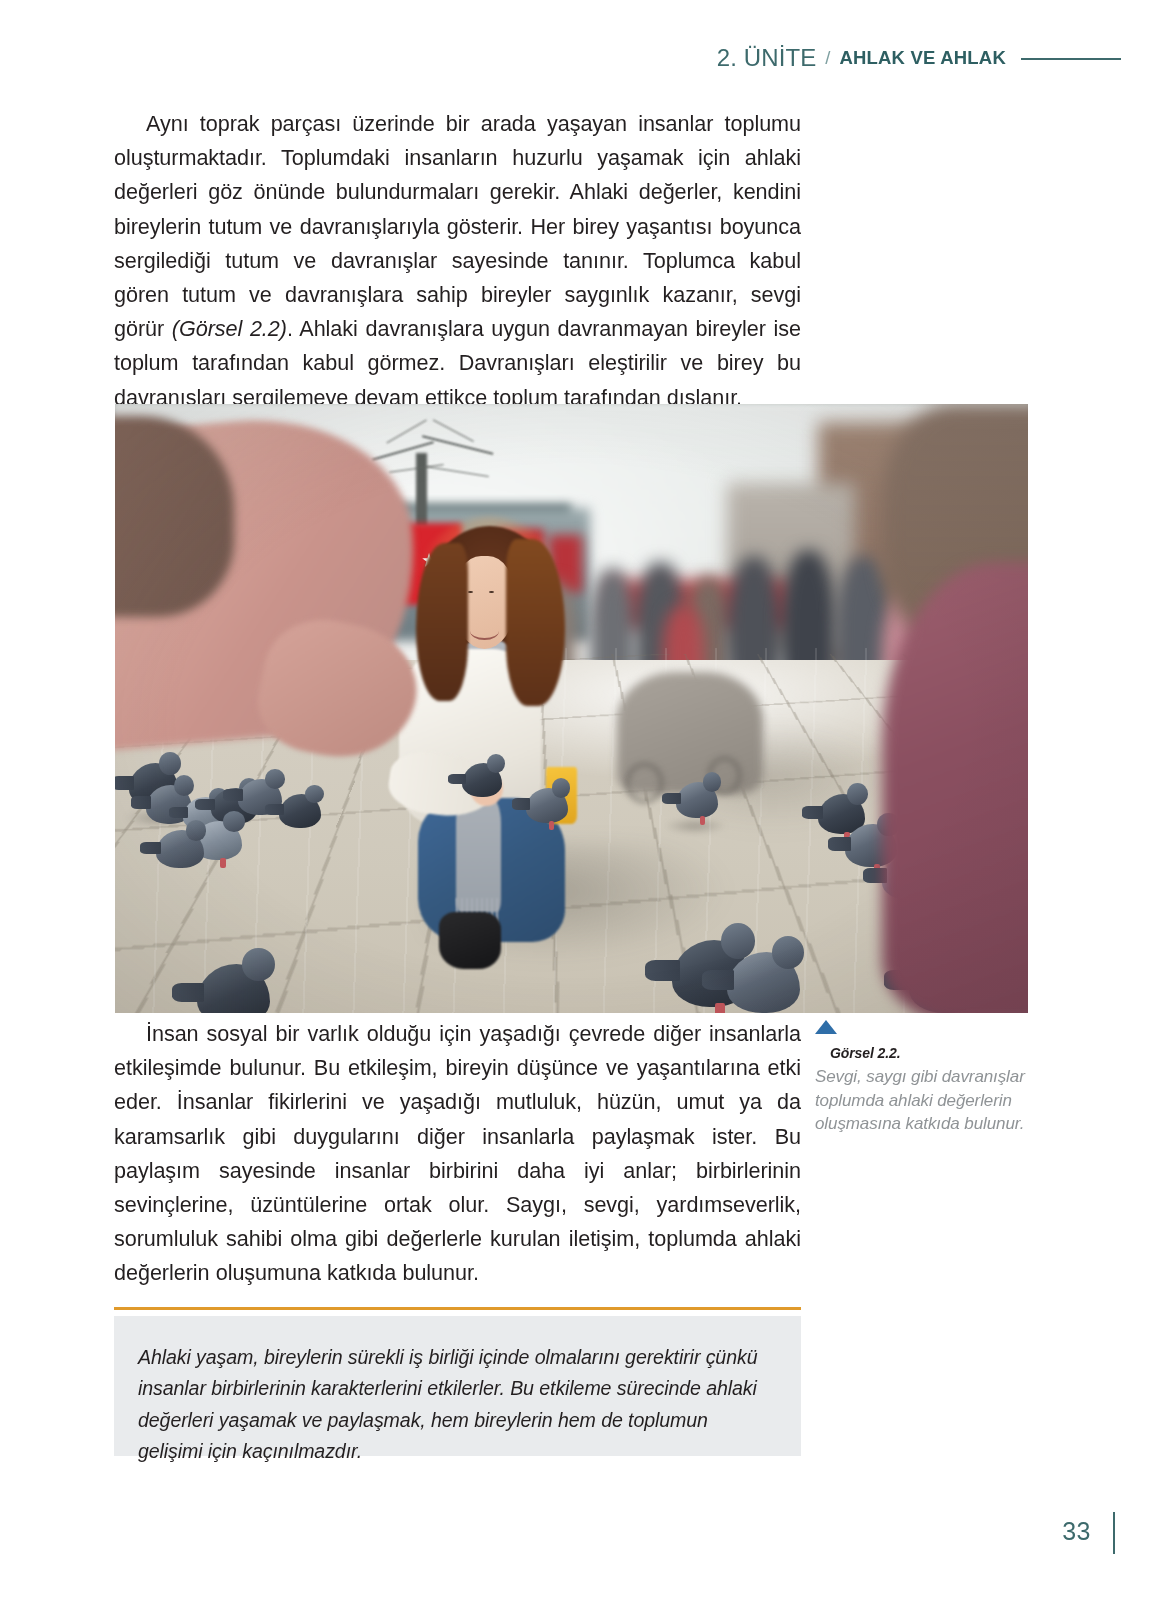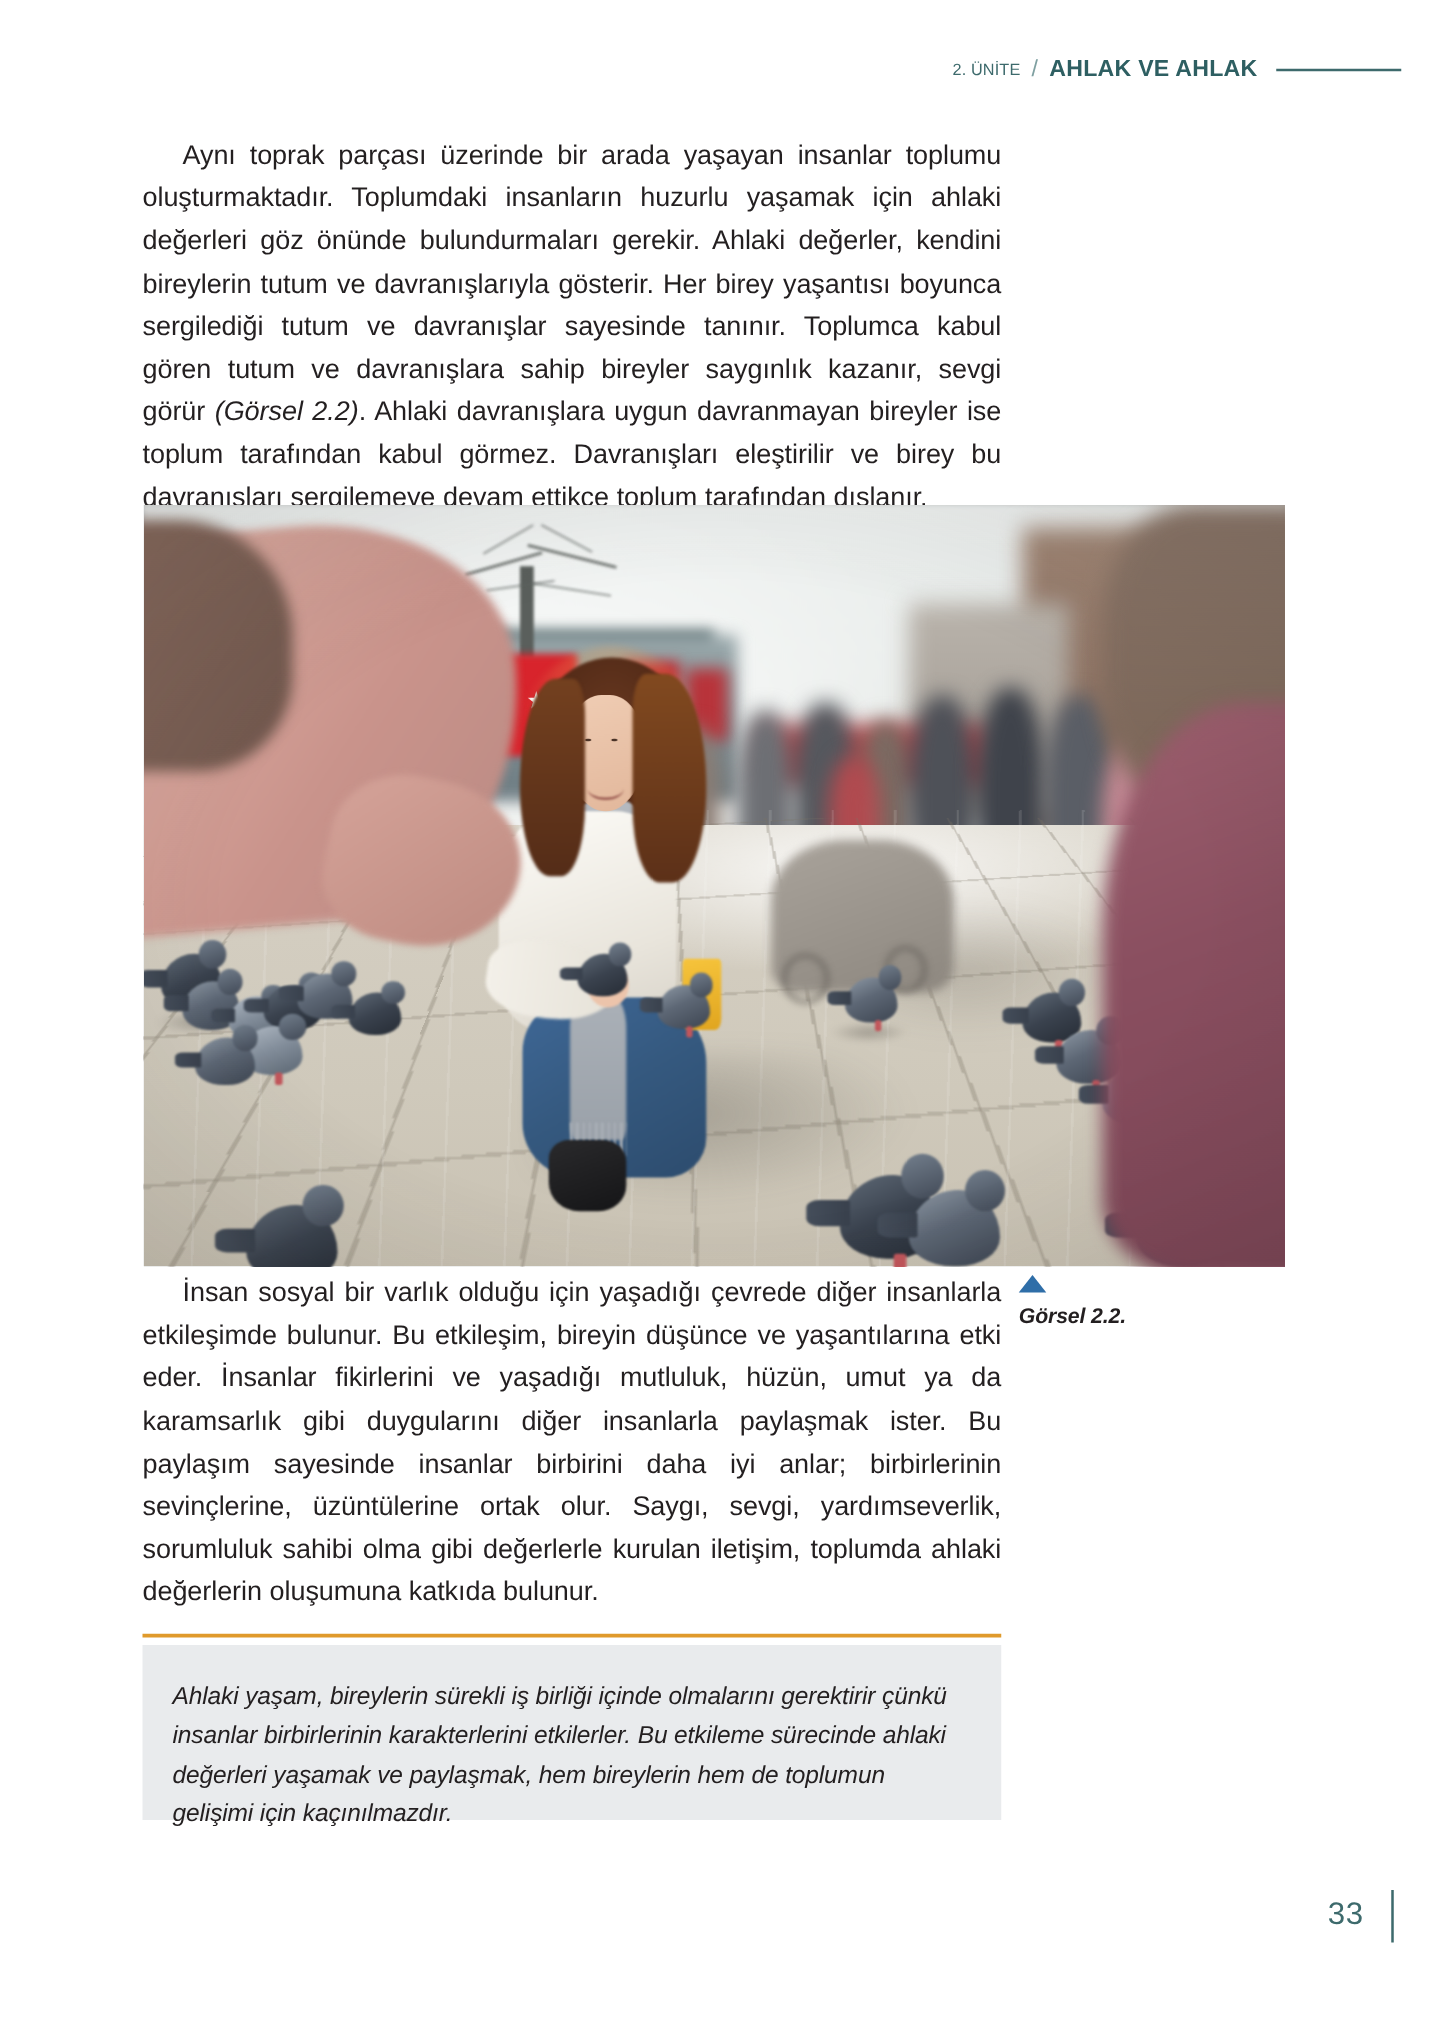--- a/index.html
+++ b/index.html
@@ -16,21 +16,21 @@
   
   .header {
     position: absolute;
     top: 44px;
     right: 30px;
     display: flex;
     align-items: center;
     gap: 9px;
   }
   .header .unit {
-    font-size: 13px;
+    font-size: 24px;
     color: #3d6a6c;
     letter-spacing: .1px;
   }
   .header .slash {
     font-size: 18.5px;
     color: #7fa0a1;
   }
   .header .title {
     font-size: 18.5px;
     font-weight: bold;
@@ -380,26 +380,27 @@
     width: 225px;
   }
   .cap-marker {
     width: 0; height: 0;
     border-left: 11px solid transparent;
     border-right: 11px solid transparent;
     border-bottom: 14px solid #2f6ea8;
     margin-bottom: 7px;
   }
   .cap-title {
-    font-size: 17px;
+    font-size: 14px;
     font-weight: bold;
     font-style: italic;
     color: #231f20;
     line-height: 24px;
     letter-spacing: -0.1px;
+    margin-left: 15px;
   }
   .cap-body {
     font-size: 17px;
     font-style: italic;
     color: #8f9396;
     line-height: 23.6px;
     letter-spacing: -0.1px;
   }
 
   
@@ -625,20 +626,21 @@
   </div>
 </div>
 
 <div class="col para" id="para2">
   <span class="indent"></span><span>İnsan sosyal bir varlık olduğu için yaşadığı çevrede diğer insanlarla etkileşimde bulunur. Bu etkileşim, bireyin düşünce ve yaşantılarına etki eder. İnsanlar fikirlerini ve yaşadığı mutluluk, hüzün, umut ya da karamsarlık gibi duygularını diğer insanlarla paylaşmak ister. Bu paylaşım sayesinde insanlar birbirini daha iyi anlar; birbirlerinin sevinçlerine, üzüntülerine ortak olur. Saygı, sevgi, yardımseverlik, sorumluluk sahibi olma gibi değerlerle kurulan iletişim, toplumda ahlaki değerlerin oluşumuna katkıda bulunur.</span>
 </div>
 
 <div class="caption">
   <div class="cap-marker"></div>
   <div class="cap-title">Görsel 2.2.</div>
+  <div class="cap-body">Sevgi, saygı gibi davranışlar toplumda ahlaki değerlerin oluşmasına katkıda bulunur.</div>
 </div>
 
 <div class="quote-rule"></div>
 <div class="quote-box">
   <div class="quote-text">Ahlaki yaşam, bireylerin sürekli iş birliği içinde olmalarını gerektirir çünkü insanlar birbirlerinin karakterlerini etkilerler. Bu etkileme sürecinde ahlaki değerleri yaşamak ve paylaşmak, hem bireylerin hem de toplumun gelişimi için kaçınılmazdır.</div>
 </div>
 
 <div class="pagenum">33</div>
 <div class="pagenum-rule"></div>
 

